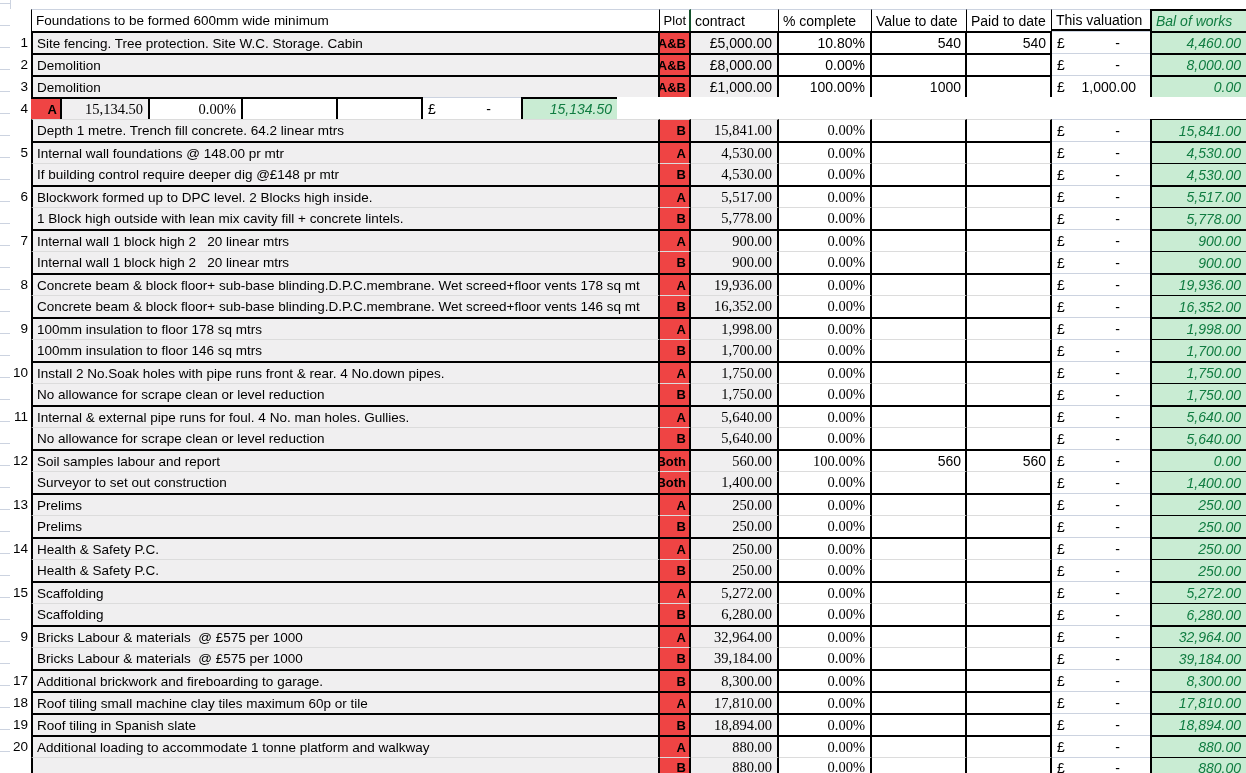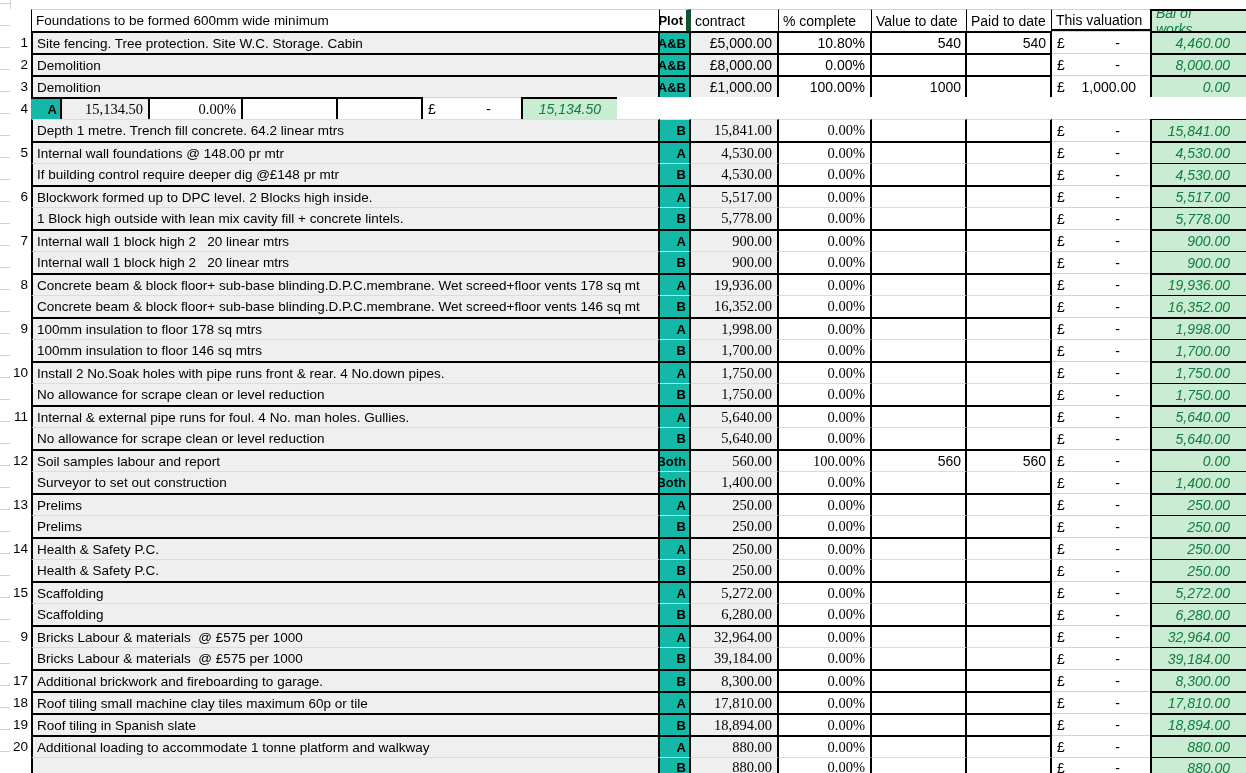--- a/index.html
+++ b/index.html
@@ -19,50 +19,50 @@
   #sheet{position:absolute;left:10px;top:9px;}
   .row{display:flex;height:22px;}
   .c{
     box-sizing:border-box;height:22px;display:flex;align-items:center;
     overflow:hidden;flex:none;
   }
   .c-num {width:21px; justify-content:flex-end;padding-right:3px;font-size:13.5px;background:#fff;}
   .c-desc{width:629px;justify-content:flex-start;padding-left:4px;font-size:13.5px;white-space:pre;
           background:#f0eff0;border-left:2px solid #000;border-right:2px solid #000;}
   .c-plot{width:31px; justify-content:flex-end;padding-right:3px;font-size:13px;font-weight:bold;
-          background:#14b8a6;border-right:2px solid #000;}
+          background:#ef4444;border-right:2px solid #000;}
   .c-con {width:88px; justify-content:flex-end;padding-right:5px;font-size:14px;
           background:#f0eff0;border-right:2px solid #000;}
   .c-pct {width:93px; justify-content:flex-end;padding-right:5px;font-size:14px;
           background:#fff;border-right:2px solid #000;}
   .c-val {width:95px; justify-content:flex-end;padding-right:4px;font-size:14px;
           background:#fff;border-right:2px solid #000;}
   .c-paid{width:85px; justify-content:flex-end;padding-right:4px;font-size:14px;
           background:#fff;border-right:2px solid #000;}
   .c-tv  {width:98px; justify-content:space-between;font-size:14px;background:#fff;
           border-top:1px solid #ccd3e0;}
-  .c-bal {width:96px; justify-content:flex-end;padding-right:16px;font-size:14px;
+  .c-bal {width:96px; justify-content:flex-end;padding-right:5px;font-size:14px;
           font-style:italic;color:#107c41;background:#c9ecd3;border-left:2px solid #000;}
   .pound{padding-left:5px;}
   .dash{padding-right:30px;}
   .amt{padding-right:14px;}
   .serif{font-family:"Liberation Serif", serif;font-size:14.5px;}
   .it{}
   
   .gs .c-desc,.gs .c-plot,.gs .c-con,.gs .c-pct,.gs .c-val,.gs .c-paid{border-top:2px solid #000;}
   .rg .c-desc,.rg .c-plot,.rg .c-con,.rg .c-pct,.rg .c-val,.rg .c-paid{border-top:1px solid #dcdcdc;}
   .gs .c-bal{border-top:2px solid #000;}
   .rg .c-bal{border-top:1px solid #000;}
   .last .c-desc,.last .c-plot,.last .c-con,.last .c-pct,.last .c-val,.last .c-paid,.last .c-bal{border-bottom:2px solid #000;}
   .last .c-tv{border-bottom:1px solid #ccd3e0;}
   
   .hd .c{background:#fff;border-top:1px solid #ccd3e0;}
   .hd .c-num{border-top:none;}
   .hd .c-desc{border-left:1px solid #000;border-right:1px solid #000;font-size:13.5px;}
-  .hd .c-plot{border-right:5px solid #14532d;font-weight:bold;}
+  .hd .c-plot{border-right:2px solid #14532d;font-weight:normal;}
   .hd .c-con,.hd .c-pct,.hd .c-val,.hd .c-paid{
     border-right:1px solid #000;justify-content:flex-start;padding-left:4px;padding-right:0;}
   .hd .c-tv{border-right:none;border-bottom:2px solid #000;justify-content:flex-start;padding-left:4px;}
   .hd .c-bal{background:#c9ecd3;border-left:2px solid #000;border-top:2px solid #000;
     justify-content:flex-start;padding-left:4px;font-style:italic;color:#107c41;}
 </style>
 </head>
 <body>
 
 <div id="gutter"></div>

